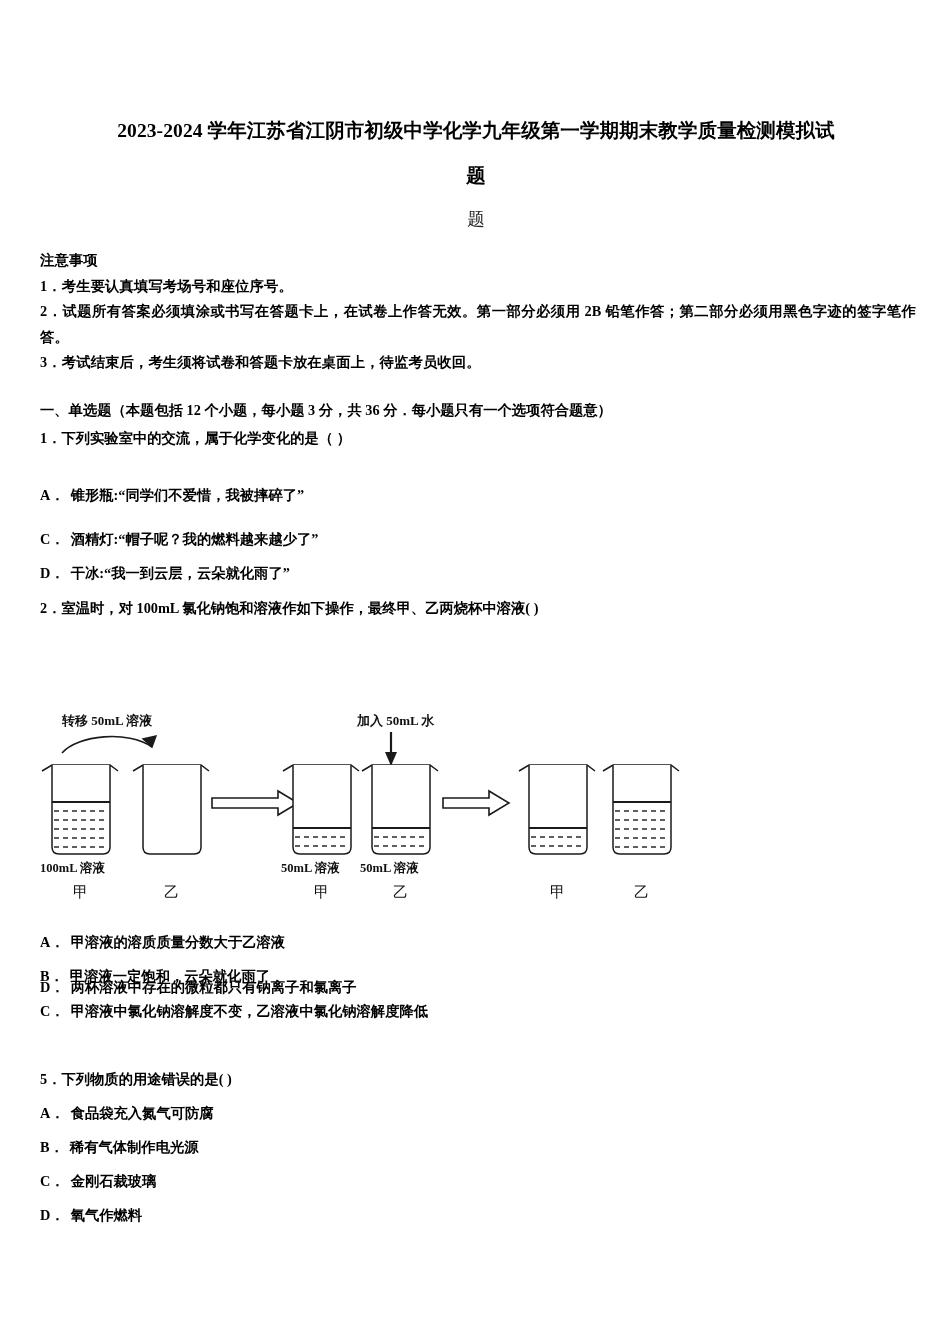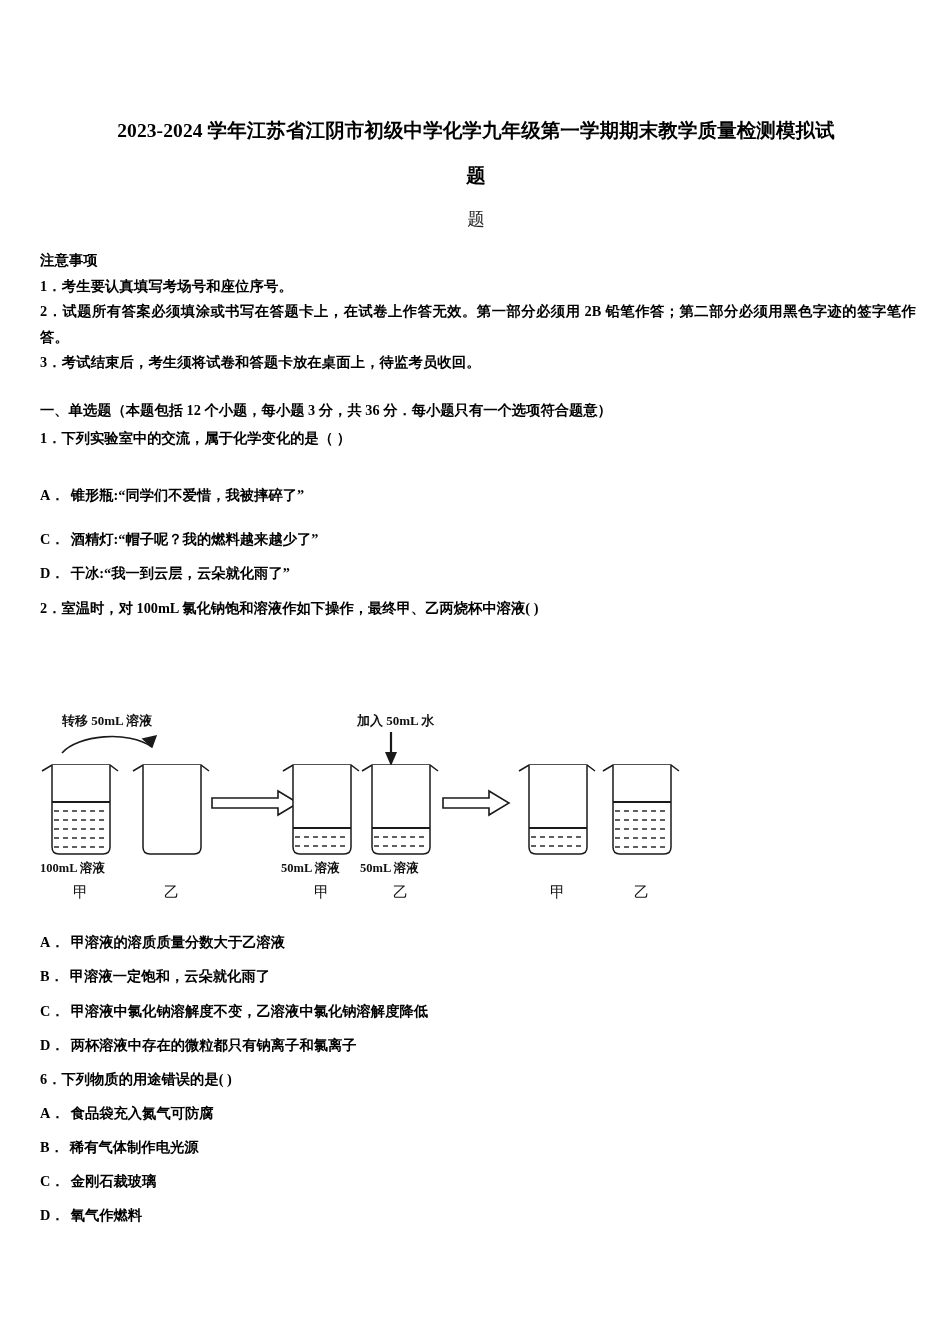--- a/index.html
+++ b/index.html
@@ -260,25 +260,25 @@
 
   <div class="q-opt" style="top:930px;">
     <span class="lbl">A．</span><span>甲溶液的溶质质量分数大于乙溶液</span>
   </div>
   <div class="q-opt" style="top:964px;">
     <span class="lbl">B．</span><span>甲溶液一定饱和，云朵就化雨了</span>
   </div>
   <div class="q-opt" style="top:999px;">
     <span class="lbl">C．</span><span>甲溶液中氯化钠溶解度不变，乙溶液中氯化钠溶解度降低</span>
   </div>
-  <div class="q-opt" style="top:1033px;font-family:Liberation Serif, serif;">
+  <div class="q-opt" style="top:975px;font-family:Liberation Serif, serif;">
     <span class="lbl">D．</span><span>两杯溶液中存在的微粒都只有钠离子和氯离子</span>
   </div>
 
-  <div class="q-stem" style="top:1067px;">6．下列物质的用途错误的是(  )</div>
+  <div class="q-stem" style="top:1067px;">5．下列物质的用途错误的是(  )</div>
 
   <div class="q-opt" style="top:1101px;">
     <span class="lbl">A．</span><span>食品袋充入氮气可防腐</span>
   </div>
   <div class="q-opt" style="top:1135px;">
     <span class="lbl">B．</span><span>稀有气体制作电光源</span>
   </div>
   <div class="q-opt" style="top:1169px;">
     <span class="lbl">C．</span><span>金刚石裁玻璃</span>
   </div>

